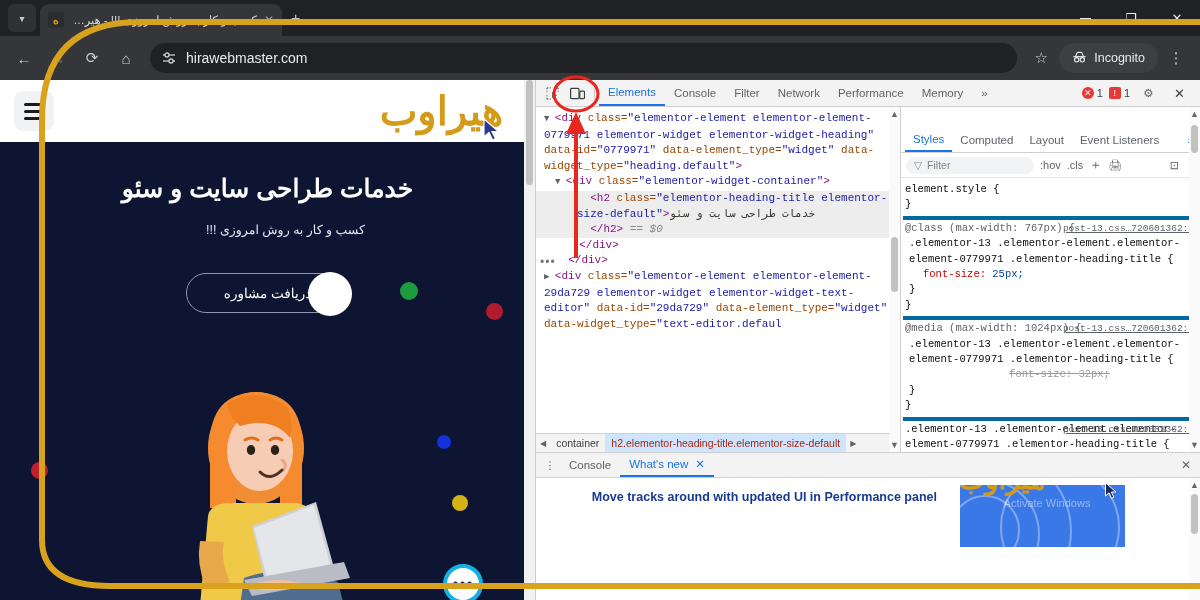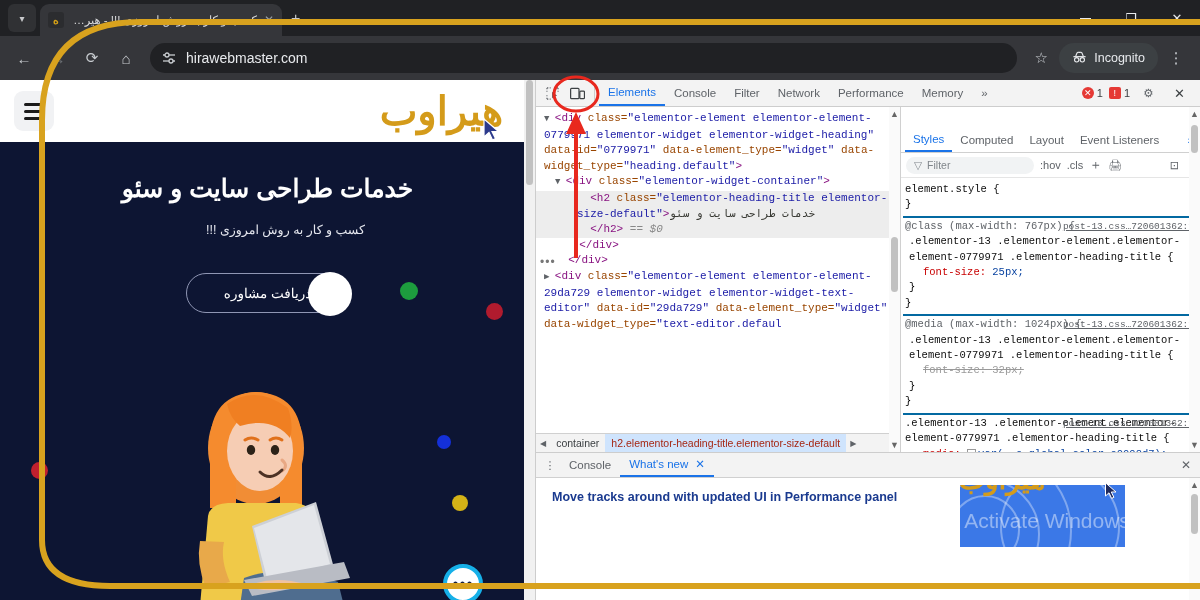--- a/index.html
+++ b/index.html
@@ -174,21 +174,21 @@
     font-size:11.5px; color:#5f6368; padding-left:4px;margin-top:20px; }
   .st-tab { padding:0 8px; height:25px; display:flex; align-items:center; }
   .st-tab.active { color:#1a73e8; border-bottom:2px solid #1a73e8; }
   .st-more { margin-left:auto; padding:0 6px; color:#1a73e8; font-weight:bold; }
   .st-filterbar { height:25px; display:flex; align-items:center; gap:6px; padding:0 5px;
     border-bottom:1px solid #e5e5e5; font-size:11px; color:#5f6368; }
   .filter-input { width:128px; height:17px; background:#f1f3f4; border-radius:9px;
     display:flex; align-items:center; gap:5px; padding:0 8px; color:#80868b; font-size:10.5px; }
   .st-body { flex:1; overflow:hidden; font-family:"Liberation Mono", monospace;
     font-size:10.5px; line-height:15.4px; padding:3px 0 0 2px; position:relative; }
-  .rule { padding:1px 4px 3px 2px; border-bottom:2px solid #0369a1; position:relative; }
+  .rule { padding:1px 4px 3px 2px; border-bottom:4px solid #0369a1; position:relative; }
   .sel-txt { color:#0d0d0d; } .prop { color:#c80000; } .val { color:#0842a0; }
   .src { color:#5f6368; text-decoration:underline; font-size:9.5px; position:absolute; right:6px; }
   .struck { text-decoration:line-through; color:#999; }
   .swatch { display:inline-block; width:9px; height:9px; border:1px solid #999; background:#fff;
     vertical-align:-1px; margin-right:2px; }
   .st-scroll { position:absolute; right:0; top:0; width:11px; height:100%; background:#fafafa; }
   .st-scroll .thumb { position:absolute; top:18px; left:2px; width:7px; height:28px;
     background:#c1c1c1; border-radius:4px; }
   .st-scroll .up, .st-scroll .dn { position:absolute; left:1px; color:#666; font-size:9px; }
   .st-scroll .up { top:2px; } .st-scroll .dn { bottom:2px; }
@@ -199,33 +199,33 @@
   .drawer-tabs { height:25px; background:#f3f3f3; border-bottom:1px solid #d0d0d0;
     display:flex; align-items:center; font-size:11.5px; color:#5f6368; padding-left:4px; }
   .dv-menu { width:20px; display:flex; align-items:center; justify-content:center;
     color:#5f6368; font-size:11px; }
   .dw-tab { padding:0 9px; height:24px; display:flex; align-items:center; gap:7px; }
   .dw-tab.active { color:#1a73e8; border-bottom:2px solid #1a73e8; }
   .dw-close { margin-left:auto; padding:0 9px; color:#5f6368; font-size:12px; }
   .wn-body { flex:1; position:relative; overflow:hidden; }
   .wn-head { font-size:11.5px; color:#3c4043; padding:9px 16px; border-bottom:1px solid #eee; }
   .wn-item { padding:11px 16px 0; position:relative; }
-  .wn-title { color:#1a3a8f; font-size:12.5px; font-weight:bold; line-height:17px; max-width:385px; }
+  .wn-title { color:#1a3a8f; font-size:12.5px; font-weight:bold; line-height:17px; max-width:385px;text-align:right; }
   .wn-desc { color:#3c4043; font-size:11px; padding-top:12px; max-width:400px; line-height:15px; }
   .wn-thumb { position:absolute; right:75px; top:7px; width:165px; height:62px; background:#3b78e7;
     overflow:hidden; }
   .wn-thumb .ring { position:absolute; border:2px solid rgba(255,255,255,.35); border-radius:50%; }
   .wn-scroll { position:absolute; right:0; top:0; width:11px; height:100%; background:#fafafa; }
   .wn-scroll .thumb { position:absolute; top:16px; left:2px; width:7px; height:40px;
     background:#c1c1c1; border-radius:4px; }
   .wn-scroll .up { position:absolute; top:2px; left:1px; color:#666; font-size:9px; }
 
   .watermark {
-    position:absolute; left:0; top:24px; width:174px; text-align:center;
-    color:rgba(255,255,255,.45); font-size:21px; pointer-events:none;
+    position:absolute; left:0; top:12px; width:174px; text-align:center;
+    color:rgba(255,255,255,.45); font-size:11px; pointer-events:none;
   }
   .hira-overlay {
     position:absolute; right:80px; top:-22px; font-size:28px; color:#d49b1a;
     font-weight:bold; direction:rtl; letter-spacing:-1px;
   }
   .dt-cursor { position:absolute; right:82px; top:4px; font-size:15px; color:#1f2a5c; }
 
   
   .anno { position:absolute; left:0; top:0; width:1200px; height:600px; pointer-events:none; }
 </style>
@@ -453,21 +453,21 @@
                 <div style="color: rgb(95, 99, 104);">@class (max-width: 767px) {</div>
                 <div class="sel-txt" style="padding-left: 4px;">.elementor-13 .elementor-element.elementor-element-0779971 .elementor-heading-title {</div>
                 <div style="padding-left: 18px;"><span class="prop">font-size: </span><span class="val">25px;</span></div>
                 <div style="padding-left: 4px;">}</div>
                 <div>}</div>
               </div>
               <div class="rule">
                 <span class="src">post-13.css…720601362:1</span>
                 <div style="color: rgb(95, 99, 104);">@media (max-width: 1024px) {</div>
                 <div class="sel-txt" style="padding-left: 4px;">.elementor-13 .elementor-element.elementor-element-0779971 .elementor-heading-title {</div>
-                <div style="padding-left: 18px;"><span class="prop struck">font-size: </span><span class="struck">32px;</span></div>
+                <div style="padding-left: 18px; text-align: center;"><span class="prop struck">font-size: </span><span class="struck">32px;</span></div>
                 <div style="padding-left: 4px;">}</div>
                 <div>}</div>
               </div>
               <div class="rule">
                 <span class="src">post-13.css…720601362:1</span>
                 <div class="sel-txt" style="padding-left: 0px;">.elementor-13 .elementor-element.elementor-element-0779971 .elementor-heading-title {</div>
                 <div style="padding-left: 18px;"><span class="prop">media: </span><span class="swatch"></span><span class="val">var(--e-global-color-e0098d7);</span></div>
                 <div style="padding-left: 0px;">}</div>
               </div>
             </div>

